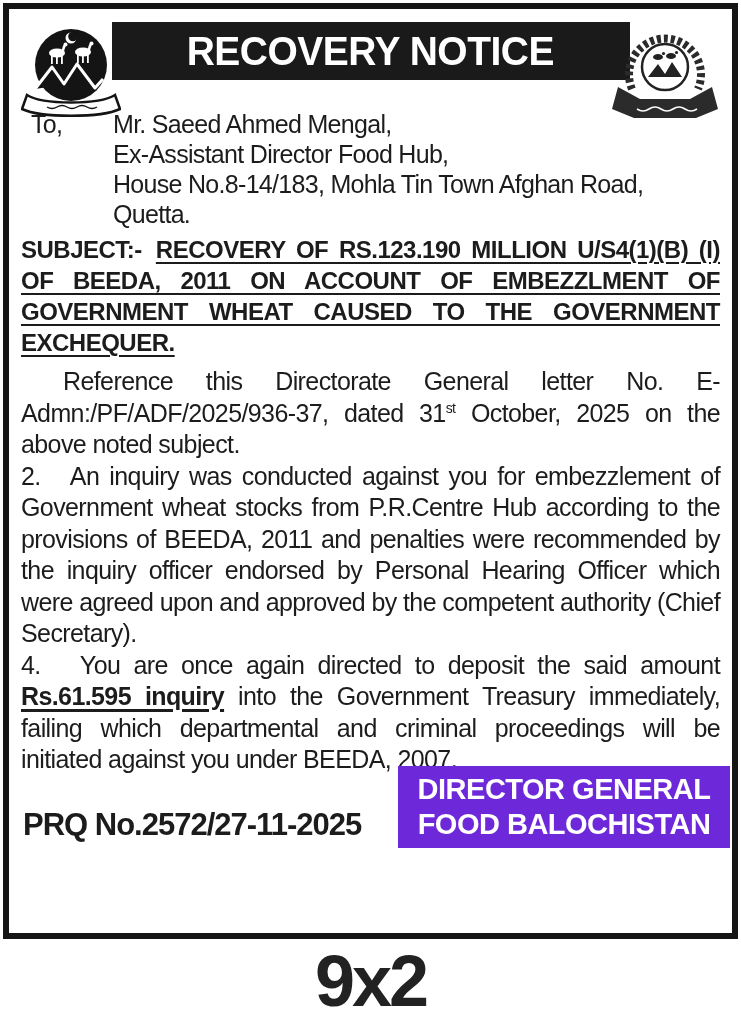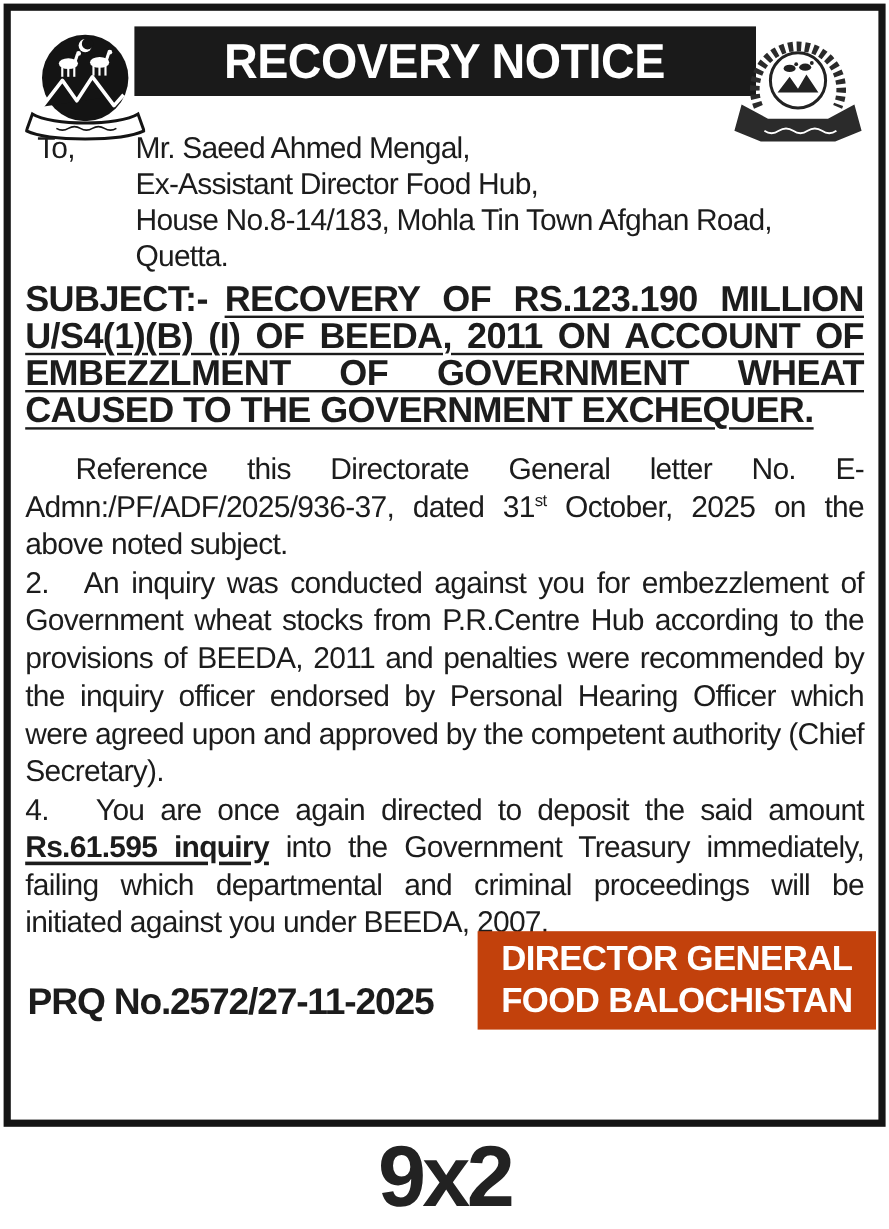--- a/index.html
+++ b/index.html
@@ -23,34 +23,34 @@
   }
   .title-bar span {
     color:#fff; font-weight:700; font-size:41px; letter-spacing:-0.5px;
     display:inline-block; transform:scaleX(0.95);
   }
   
   .address { display:flex; margin-top:3px; font-size:25px; line-height:30px; letter-spacing:-0.7px; position:relative; z-index:2; }
   .address .to { width:92px; padding-left:10px; }
   .addr-lines { flex:1; }
   
-  .subject { margin-top:5px; font-weight:700; font-size:30px; line-height:31px; text-align:justify; letter-spacing:-0.5px; }
+  .subject { margin-top:5px; font-weight:700; font-size:24px; line-height:31px; text-align:justify; letter-spacing:-0.5px; }
   .subj-label { padding-right:14px; }
   .u  { text-decoration:underline; text-decoration-thickness:2px; text-underline-offset:4px; }
   .bu { font-weight:700; text-decoration:underline; text-decoration-thickness:2.5px; text-underline-offset:4px; }
   
   .para { font-size:25px; line-height:31.5px; text-align:justify; letter-spacing:-0.6px; }
-  .para.first { margin-top:18px; text-indent:42px; }
+  .para.first { margin-top:8px; text-indent:42px; }
   .para sup { font-size:14px; vertical-align:super; line-height:0; }
   
   .footer-row { display:flex; justify-content:space-between; align-items:flex-end; height:70px; margin-top:2px; }
   .prq { font-size:31px; font-weight:700; letter-spacing:-1px; padding:0 0 5px 2px; white-space:nowrap; }
   .dg-box {
     align-self:flex-start; margin-top:-12px; margin-right:-10px;
-    width:332px; height:82px; background:#c2410c;
+    width:332px; height:82px; background:#6d28d9;
     display:flex; flex-direction:column; align-items:center; justify-content:center;
     color:#fff; font-weight:700; font-size:29px; line-height:35px; text-align:center; letter-spacing:-0.5px;
   }
   
   .size-label {
     text-align:center; font-weight:700; font-size:72px; letter-spacing:-3px;
     color:#222; line-height:86px; margin-top:-1px;
   }
 </style>
 </head>

